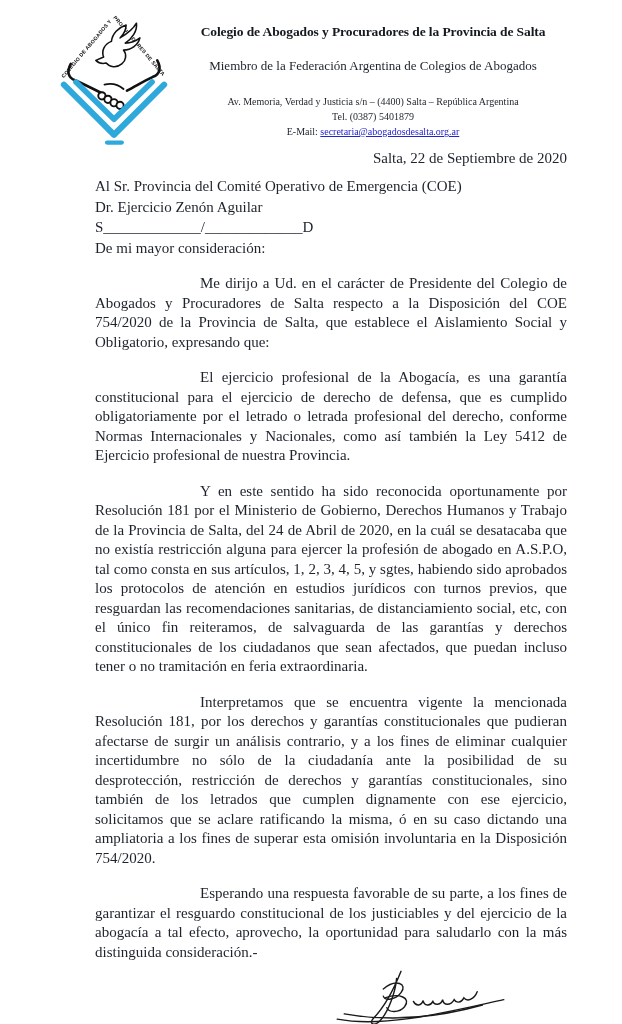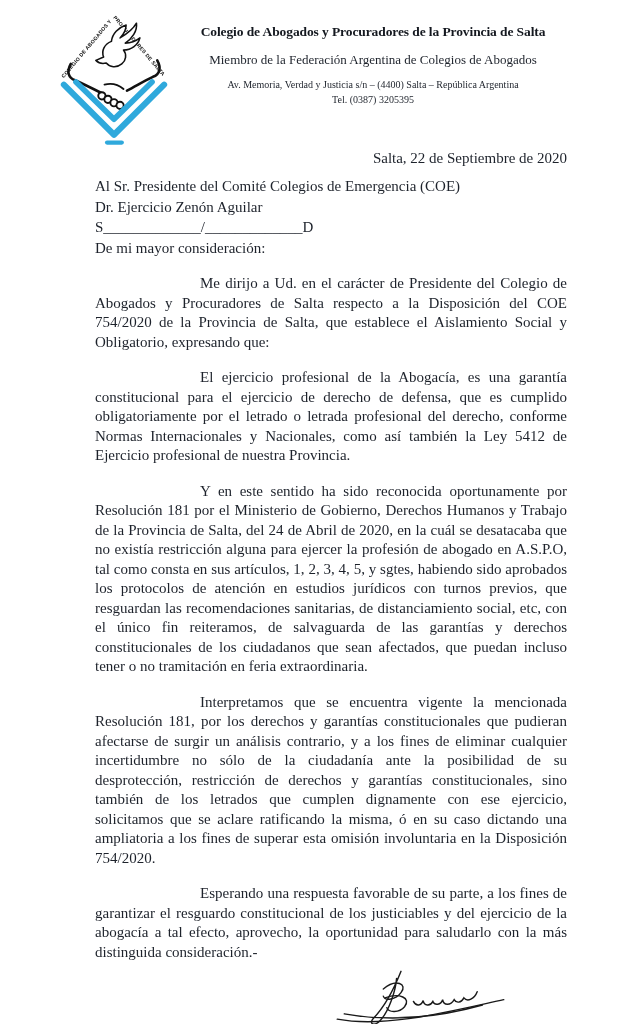--- a/index.html
+++ b/index.html
@@ -12,23 +12,23 @@
     background: #ffffff;
     font-family: "Liberation Serif", serif;
     color: #1d222b;
   }
   
   .letterhead { display: flex; align-items: flex-start; margin-left: -46px; }
   .logo-wrap { flex: 0 0 130px; width: 130px; }
   .head-text { flex: 1; text-align: center; padding-top: 12px; min-width: 0; }
   .org-title {
     font-weight: bold; font-size: 13.5px; letter-spacing: -0.1px;
-    white-space: nowrap; margin-bottom: 12px; color: #14181f;
+    white-space: nowrap; margin-bottom: 18px; color: #14181f;
   }
-  .member-line { font-size: 13px; white-space: nowrap; margin-bottom: 9px; }
+  .member-line { font-size: 13px; white-space: nowrap; margin-bottom: 20px; }
   .addr-line { font-size: 10px; line-height: 15px; white-space: nowrap; }
   .email-link { color: #2323cc; text-decoration: underline; cursor: pointer; }
   
   .date-line { text-align: right; font-size: 15px; }
   .recipient { margin-top: 9px; font-size: 15px; line-height: 20.5px; }
   .letter-body p {
     margin: 16px 0 0 0;
     font-size: 15px; line-height: 19.5px;
     text-align: justify; text-indent: 105px;
   }
@@ -73,28 +73,31 @@
           <path d="M17,84 L75,142 L133,84" stroke-width="7"></path>
           <path d="M31,81 L75,124 L119,81" stroke-width="6.5"></path>
           <path d="M67,151 L84,151" stroke-width="5"></path>
         </g>
       </svg>
     </div>
     <div class="head-text">
       <div class="org-title">Colegio de Abogados y Procuradores de la Provincia de Salta</div>
       <div class="member-line">Miembro de la Federación Argentina de Colegios de Abogados</div>
       <div class="addr-line">Av. Memoria, Verdad y Justicia s/n – (4400) Salta – República Argentina</div>
-      <div class="addr-line">Tel. (0387) 3205395</div>
+      <div class="addr-line">Tel. (0387) 5401879</div>
+      <div class="addr-line">
+        <span>E-Mail: </span><a class="email-link">secretaria@abogadosdesalta.org.ar</a>
+      </div>
     </div>
   </header>
 
   <div class="date-line">Salta, 22 de Septiembre de 2020</div>
 
   <div class="recipient">
-    <div>Al Sr. Presidente del Comité Colegios de Emergencia (COE)</div>
+    <div>Al Sr. Provincia del Comité Operativo de Emergencia (COE)</div>
     <div>Dr. Ejercicio Zenón Aguilar</div>
     <div>S_____________/_____________D</div>
     <div>De mi mayor consideración:</div>
   </div>
 
   <div class="letter-body">
     <p>Me dirijo a Ud. en el carácter de Presidente del Colegio de Abogados y Procuradores de Salta respecto a la Disposición del COE 754/2020 de la Provincia de Salta, que establece el Aislamiento Social y Obligatorio, expresando que:</p>
     <p>El ejercicio profesional de la Abogacía, es una garantía constitucional para el ejercicio de derecho de defensa, que es cumplido obligatoriamente por el letrado o letrada profesional del derecho, conforme Normas Internacionales y Nacionales, como así también la Ley 5412 de Ejercicio profesional de nuestra Provincia.</p>
     <p>Y en este sentido ha sido reconocida oportunamente por Resolución 181 por el Ministerio de Gobierno, Derechos Humanos y Trabajo de la Provincia de Salta, del 24 de Abril de 2020, en la cuál se desatacaba que no existía restricción alguna para ejercer la profesión de abogado en A.S.P.O, tal como consta en sus artículos, 1, 2, 3, 4, 5, y sgtes, habiendo sido aprobados los protocolos de atención en estudios jurídicos con turnos previos, que resguardan las recomendaciones sanitarias, de distanciamiento social, etc, con el único fin reiteramos, de salvaguarda de las garantías y derechos constitucionales de los ciudadanos que sean afectados, que puedan incluso tener o no tramitación en feria extraordinaria.</p>
     <p>Interpretamos que se encuentra vigente la mencionada Resolución 181, por los derechos y garantías constitucionales que pudieran afectarse de surgir un análisis contrario, y a los fines de eliminar cualquier incertidumbre no sólo de la ciudadanía ante la posibilidad de su desprotección, restricción de derechos y garantías constitucionales, sino también de los letrados que cumplen dignamente con ese ejercicio, solicitamos que se aclare ratificando la misma, ó en su caso dictando una ampliatoria a los fines de superar esta omisión involuntaria en la Disposición 754/2020.</p>

